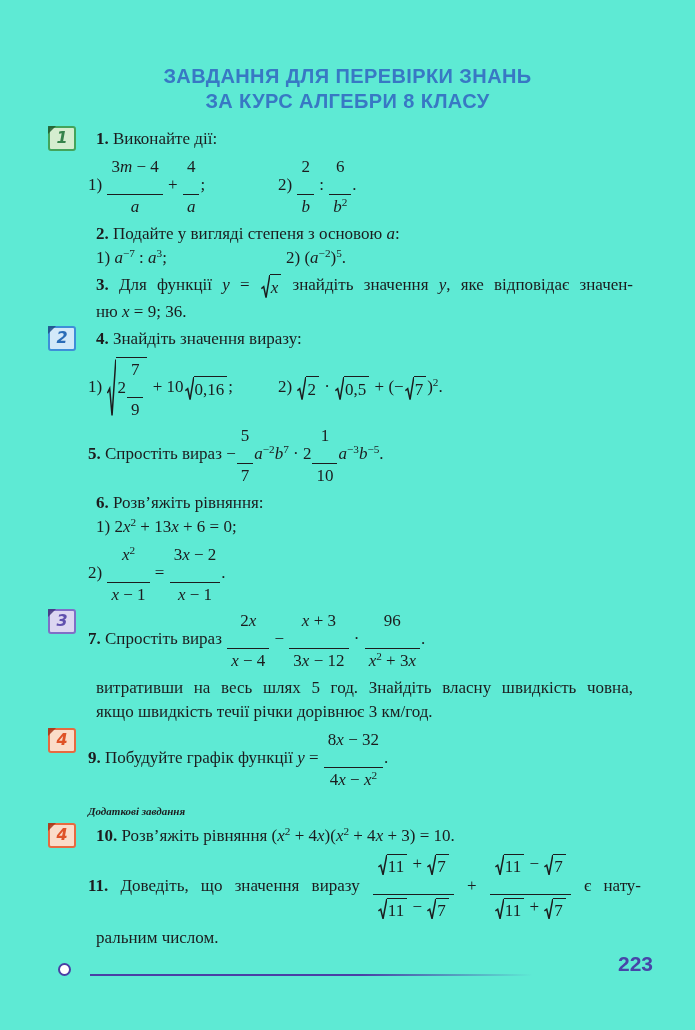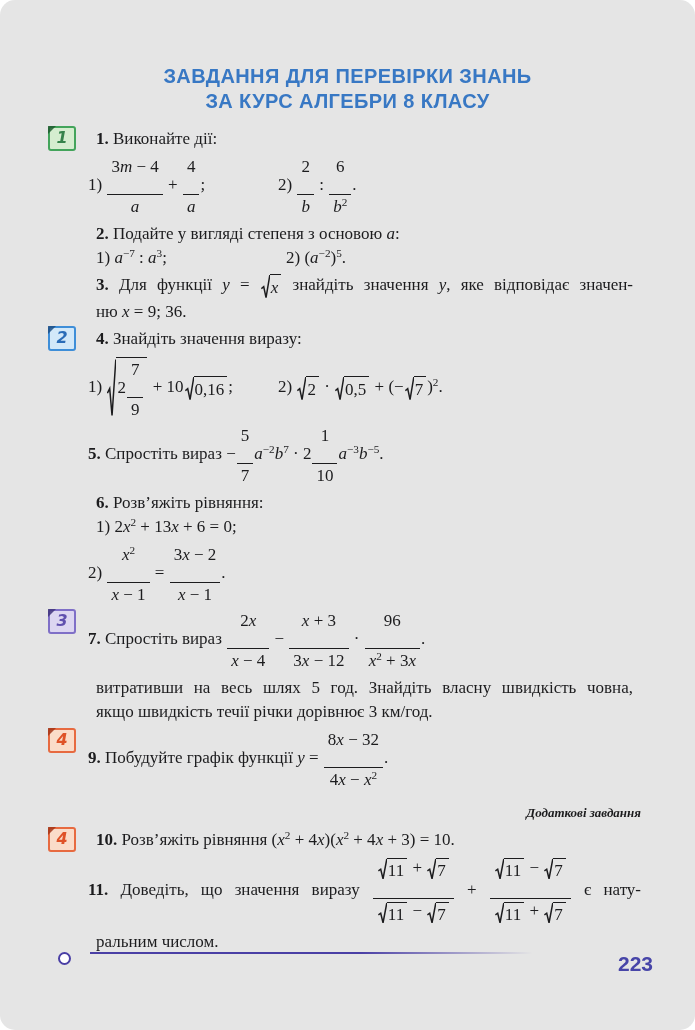--- a/index.html
+++ b/index.html
@@ -1,23 +1,23 @@
 <!DOCTYPE html>
 <html><head>
 <meta charset="utf-8">
 <style>
   html,body{margin:0;padding:0;background:#ffffff;}
-  .page{position:relative;width:695px;height:1030px;background:#e5e5e5;overflow:hidden;
-        font-family:"Liberation Serif",serif;color:#1c1c1e;border-radius:15px;}
+  .page{position:relative;width:695px;height:1030px;background:#5eead4;overflow:hidden;
+        font-family:"Liberation Serif",serif;color:#1c1c1e;}
   .title{margin:64px 30px 0;text-align:center;font-family:"Liberation Sans",sans-serif;
          font-weight:bold;font-size:20px;line-height:25px;letter-spacing:.4px;color:#3878c4;}
   .title .tl{display:block;}
   .content{margin:14px 54px 0 88px;font-size:17px;line-height:22px;}
   .content.extra{margin-top:2px;}
-  .section{margin:16px 54px 8px 88px;text-align:right;font-size:13px;font-weight:bold;
+  .section{margin:16px 54px 8px 88px;text-align:left;font-size:11px;font-weight:bold;
            font-style:italic;color:#1c1c1e;}
   .task{position:relative;margin-bottom:5px;}
   .line{margin:2px 8px;}
   .line.m{margin:7px 0;}
   .line.j{text-align:justify;text-align-last:justify;}
   .col1{display:inline-block;min-width:190px;}
   b{font-weight:bold;}
   i{font-style:italic;}
   sup{font-size:66%;line-height:0;vertical-align:.55em;letter-spacing:0;}
   .frac{display:inline-block;vertical-align:middle;text-align:center;line-height:1.12;margin:0 1px;}
@@ -26,21 +26,21 @@
   .sqrt{display:inline-flex;align-items:stretch;vertical-align:middle;margin:0 1px;}
   .sqsym{flex:none;width:9px;display:flex;}
   .sqsym svg{width:100%;height:100%;display:block;}
   .sqbody{display:inline-block;border-top:1.6px solid currentColor;padding:2px 3px 0 1px;}
   .badge{position:absolute;left:-40px;top:-2px;width:28px;height:25px;box-sizing:border-box;
          border:2.5px solid;border-radius:3px;text-align:center;
          font-family:"DejaVu Sans",sans-serif;font-style:italic;font-weight:bold;
          font-size:16px;line-height:20px;}
   .wedge{position:absolute;left:-2px;top:-2px;width:0;height:0;
          border-top:8px solid;border-right:8px solid transparent;opacity:.85;}
-  .footer{position:absolute;left:58px;right:42px;top:952px;display:flex;align-items:flex-start;gap:20px;}
+  .footer{position:absolute;left:58px;right:42px;top:952px;display:flex;align-items:flex-end;gap:20px;}
   .fcircle{flex:none;width:9px;height:9px;border:2px solid #4a3fa5;border-radius:50%;background:#fff;}
   .fline{flex:1;height:2px;margin-left:-1px;
          background:linear-gradient(to right,#4a3fa5 0%,#4a3fa5 55%,rgba(74,63,165,0) 90%);}
   .fnum{margin-left:16px;font-family:"Liberation Sans",sans-serif;font-weight:bold;
         font-size:21px;color:#4745a8;}
 </style>
 </head>
 <body>
 
 <div class="page">

